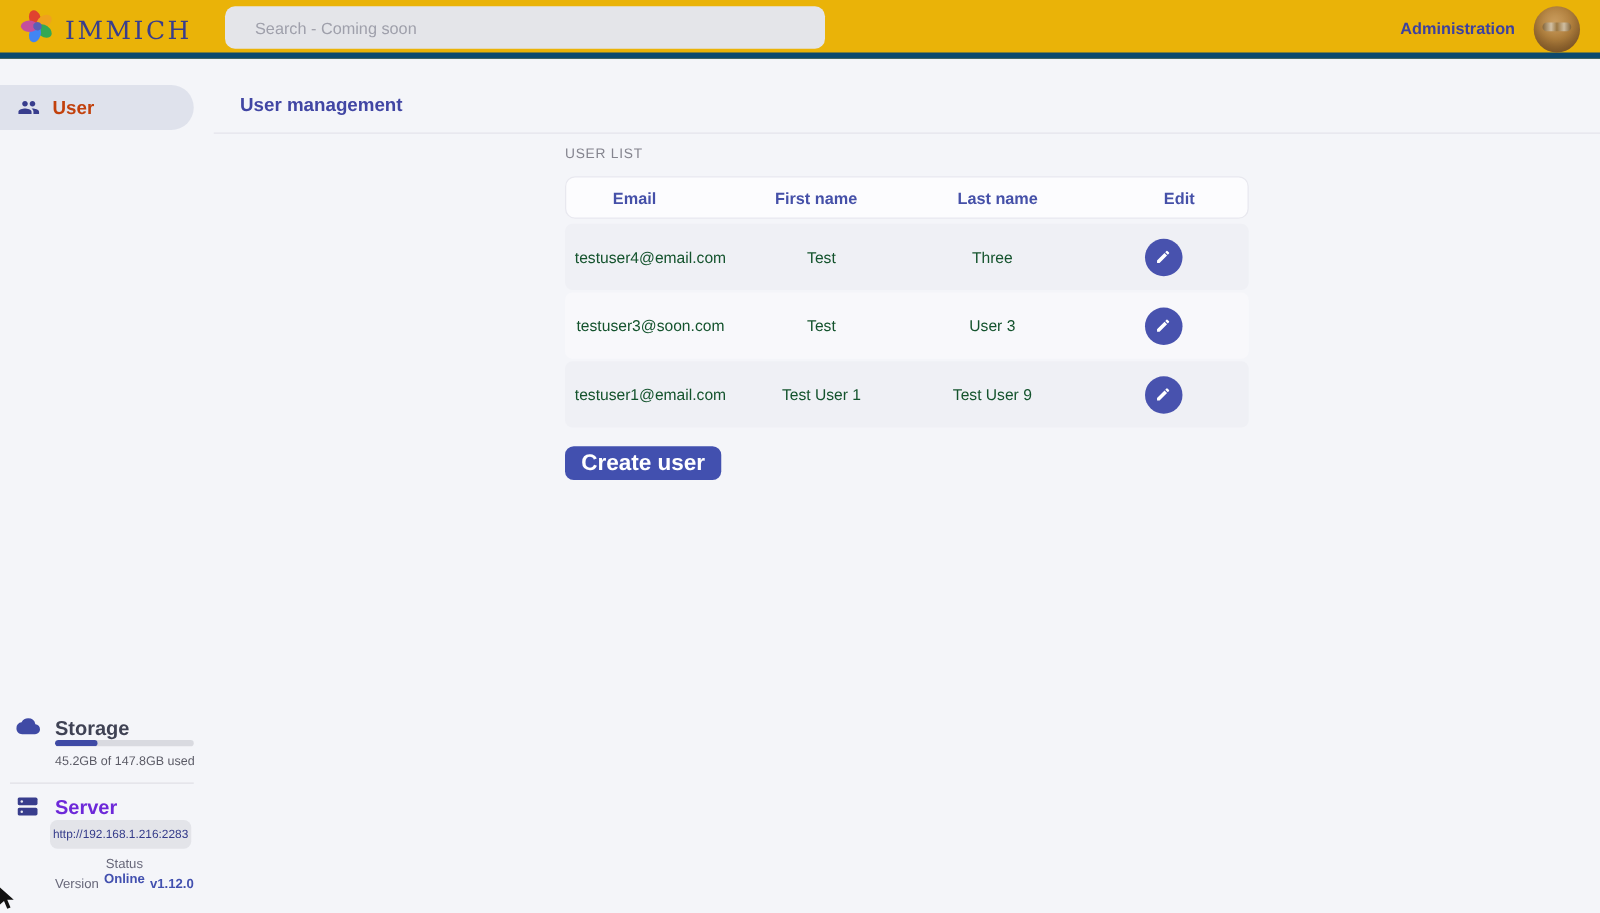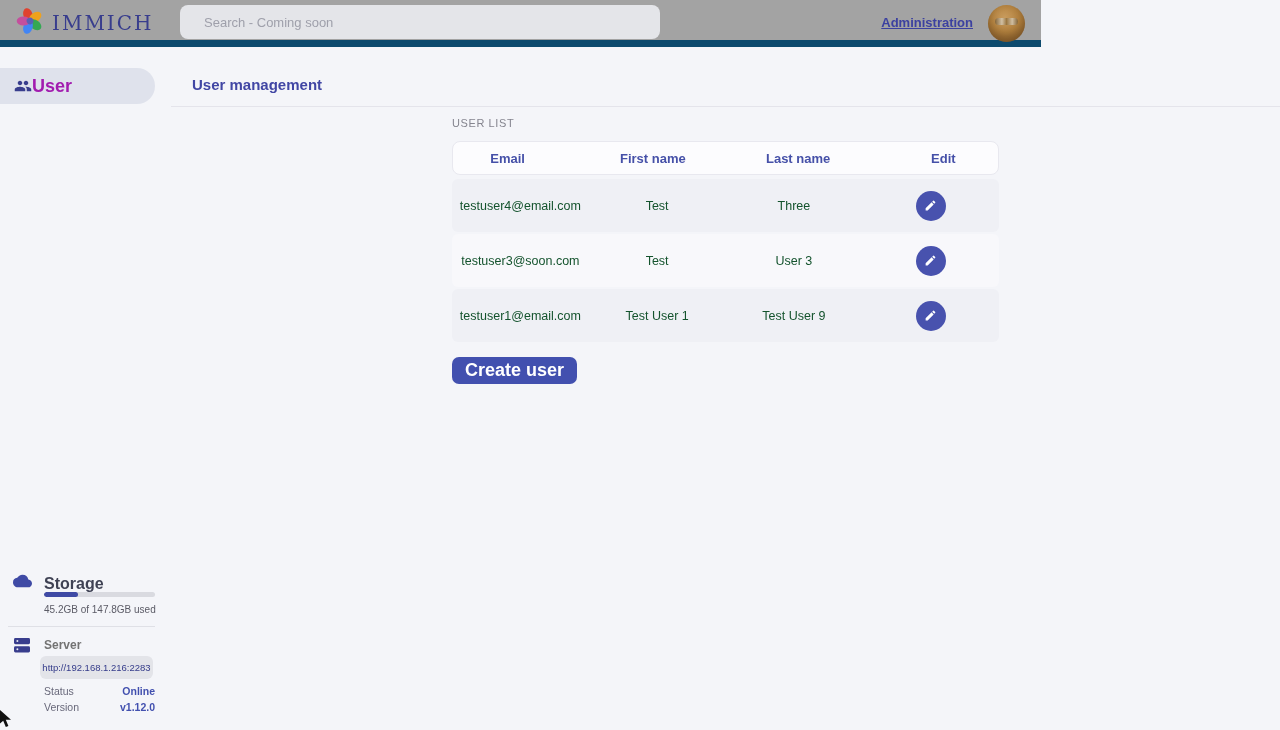--- a/index.html
+++ b/index.html
@@ -6,50 +6,50 @@
     --accent:#4250af;
     --indigo-dark:#3b3f8f;
     --page-bg:#f4f5f9;
   }
   *{margin:0;padding:0;box-sizing:border-box;}
   html,body{width:1280px;height:730px;}
   body{font-family:"Liberation Sans", sans-serif;background:var(--page-bg);overflow:hidden;}
   .app{position:relative;width:1280px;height:730px;background:var(--page-bg);}
 
   
-  .topnav{position:absolute;left:0;top:0;width:1041px;height:47px;background:#a3a3a3;border-bottom:7px solid #0c4a6e;}
+  .topnav{position:absolute;left:0;top:0;width:1280px;height:47px;background:#eab308;border-bottom:5px solid #0c4a6e;}
   .brand{position:absolute;left:16px;top:7px;display:flex;align-items:center;gap:8px;}
   .brand-name{font-family:"DejaVu Serif","Liberation Serif",serif;font-size:20px;letter-spacing:2px;color:#383d8d;}
   .searchbar{position:absolute;left:180px;top:5px;width:480px;height:34px;background:#e4e5e9;border:none;border-radius:8px;padding:0 24px;font-size:13px;color:#4a4a55;outline:none;font-family:"Liberation Sans",sans-serif;}
   .searchbar::placeholder{color:#9fa0ab;}
-  .admin-link{position:absolute;right:68px;top:15px;font-size:13px;font-weight:700;color:#3c41a0;text-decoration:underline;cursor:pointer;}
+  .admin-link{position:absolute;right:68px;top:15px;font-size:13px;font-weight:700;color:#3c41a0;cursor:pointer;}
   .avatar{position:absolute;right:16px;top:5px;width:37px;height:37px;border-radius:50%;
     background:radial-gradient(circle at 45% 35%, #c99c5e 0%, #b3823f 45%, #8a5f2e 100%);
     box-shadow:inset 0 -6px 10px rgba(60,35,10,.35);cursor:pointer;}
   .avatar::after{content:"";position:absolute;left:7px;top:13px;width:23px;height:7px;border-radius:4px;
     background:linear-gradient(90deg,#6f5733 0%,#d8d3c6 30%,#8a6b3a 50%,#d8d3c6 75%,#6f5733 100%);opacity:.7;}
 
   
   .side-pill{position:absolute;left:0;top:68px;width:155px;height:36px;background:#dfe2ec;border-radius:0 18px 18px 0;display:flex;align-items:center;cursor:pointer;}
   .side-pill .icon{margin-left:14px;display:flex;align-items:center;}
-  .side-pill .lbl{margin-left:0;font-size:18px;font-weight:600;color:#a21caf;}
+  .side-pill .lbl{margin-left:10px;font-size:15px;font-weight:600;color:#c2410c;}
 
   .storage-icon{position:absolute;left:13px;top:574px;}
   .storage-title{position:absolute;left:44px;top:575px;font-size:16px;font-weight:700;color:#3f4254;}
   .progress{position:absolute;left:44px;top:592px;width:111px;height:5px;background:#d9dae0;border-radius:3px;overflow:hidden;}
   .progress-fill{height:100%;background:#3f4aa5;border-radius:3px;}
   .usage-text{position:absolute;left:44px;top:604px;font-size:10px;color:#5b5b66;}
 
   .side-divider{position:absolute;left:8px;top:626px;width:147px;height:1px;background:#dfe0e6;}
 
   .server-icon{position:absolute;left:14px;top:637px;}
-  .server-title{position:absolute;left:44px;top:638px;font-size:12px;font-weight:700;color:#737373;}
+  .server-title{position:absolute;left:44px;top:638px;font-size:16px;font-weight:700;color:#6d28d9;}
   .server-url{position:absolute;left:40px;top:656px;width:113px;height:23px;line-height:23px;text-align:center;background:#e3e4e9;border-radius:6px;font-size:9.5px;font-weight:400;color:#343b8a;}
   .kv-row{position:absolute;left:44px;width:111px;display:flex;justify-content:space-between;align-items:center;}
-  .kv-row.status{top:685px;}
+  .kv-row.status{top:685px;flex-direction:column;}
   .kv-row.version{top:701px;}
   .kv-label{font-size:10.5px;color:#68687a;}
   .kv-value{font-size:10.5px;font-weight:700;color:var(--accent);}
 
   
   .page-title{position:absolute;left:192px;top:76px;font-size:15px;font-weight:600;color:#4146a4;}
   .title-divider{position:absolute;left:171px;top:106px;width:1109px;height:1px;background:#e4e4eb;}
   .section-label{position:absolute;left:452px;top:117px;font-size:11px;letter-spacing:.6px;color:#85858f;}
 
   .table-header{position:absolute;left:452px;top:141px;width:547px;height:34px;background:#fcfcfe;border:1px solid #e8e8ef;border-radius:8px;display:flex;align-items:center;gap:36px;}

